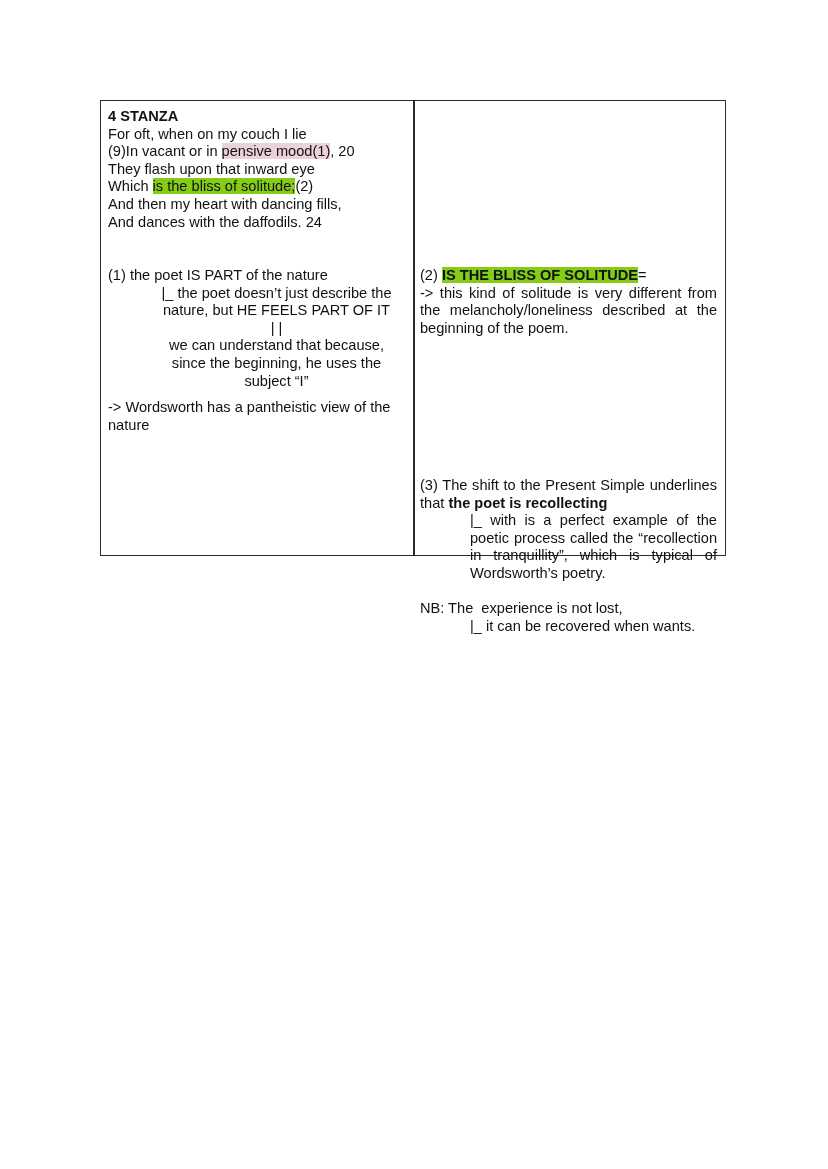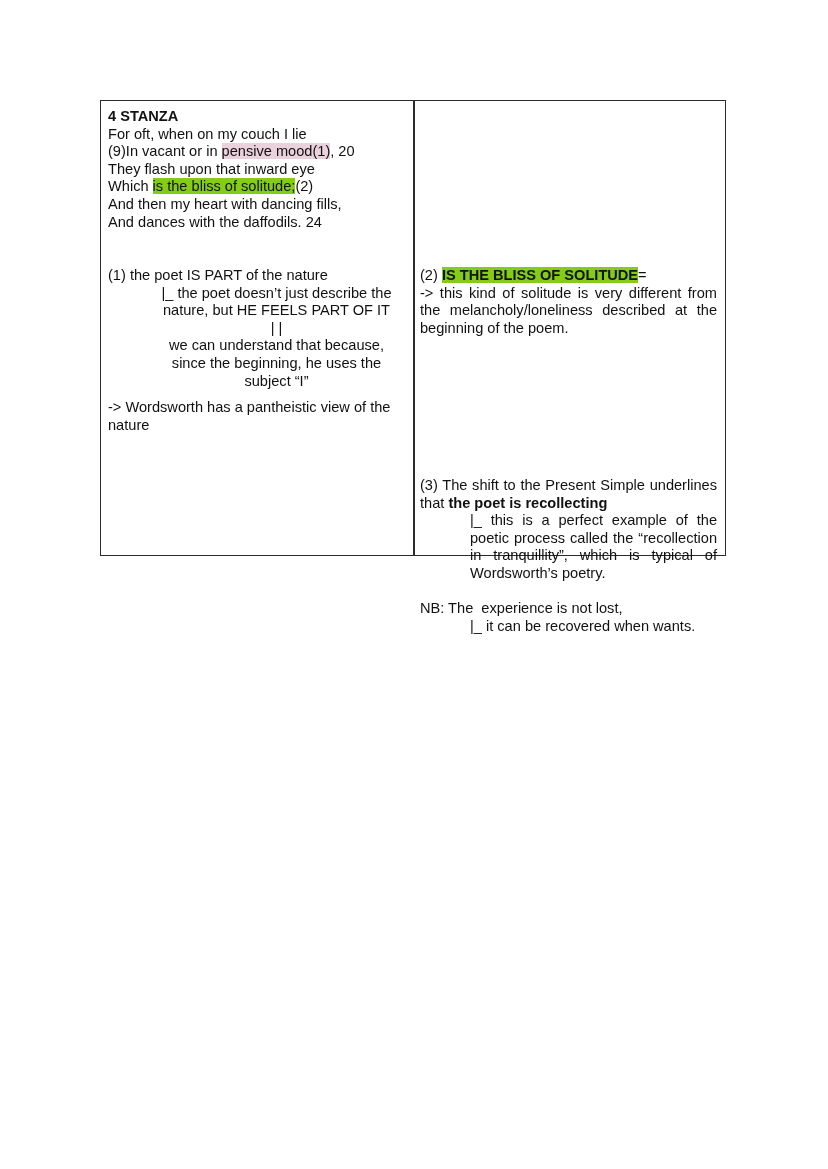--- a/index.html
+++ b/index.html
@@ -62,21 +62,21 @@
 
   <div class="cell cell-right" style="height:100%;">
     <div class="rblock" style="top:166px;">
       <div class="line"><span>(2) </span><span class="bold hl-yellow">IS THE BLISS OF SOLITUDE</span><span>=</span></div>
       <div class="justify">-&gt; this  kind of solitude is very different from the melancholy/loneliness described at  the beginning of the poem.</div>
     </div>
 
 
     <div class="rblock" style="top:376px;">
       <div class="justify"><span>(3) The shift to the Present Simple underlines that </span><span class="bold">the poet is recollecting</span></div>
-      <div class="justify indent1">|_ this  is a perfect example of the poetic process called the “recollection in  tranquillity”, which is typical of Wordsworth’s poetry.</div>
+      <div class="justify indent1">|_ with  is a perfect example of the poetic process called the “recollection in  tranquillity”, which is typical of Wordsworth’s poetry.</div>
     </div>
 
     <div class="rblock" style="top:499px;">
       <div class="line">NB: The  experience is not lost,</div>
       <div class="line indent1">|_ it can be recovered when wants.</div>
     </div>
   </div>
 </div>
 
 </body></html>

